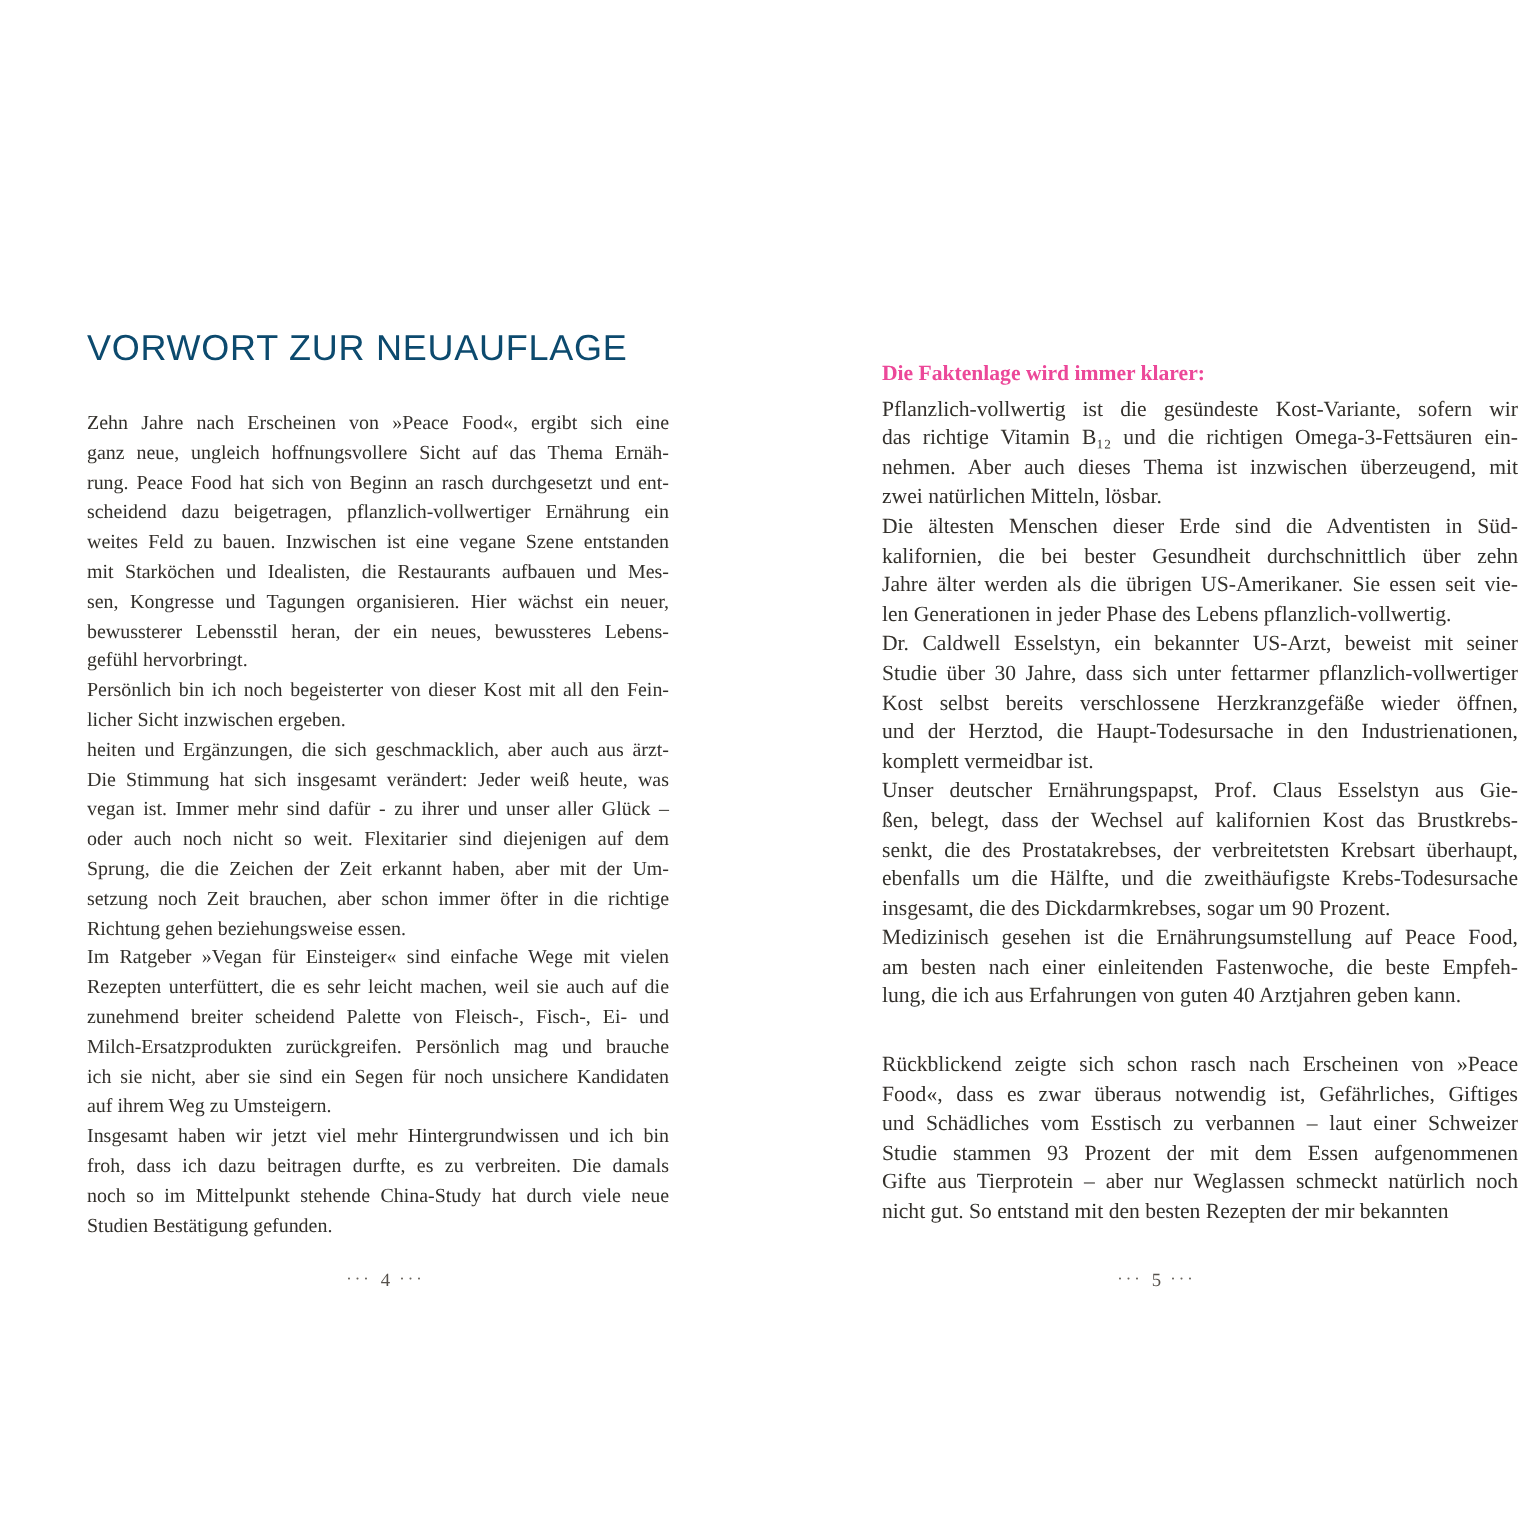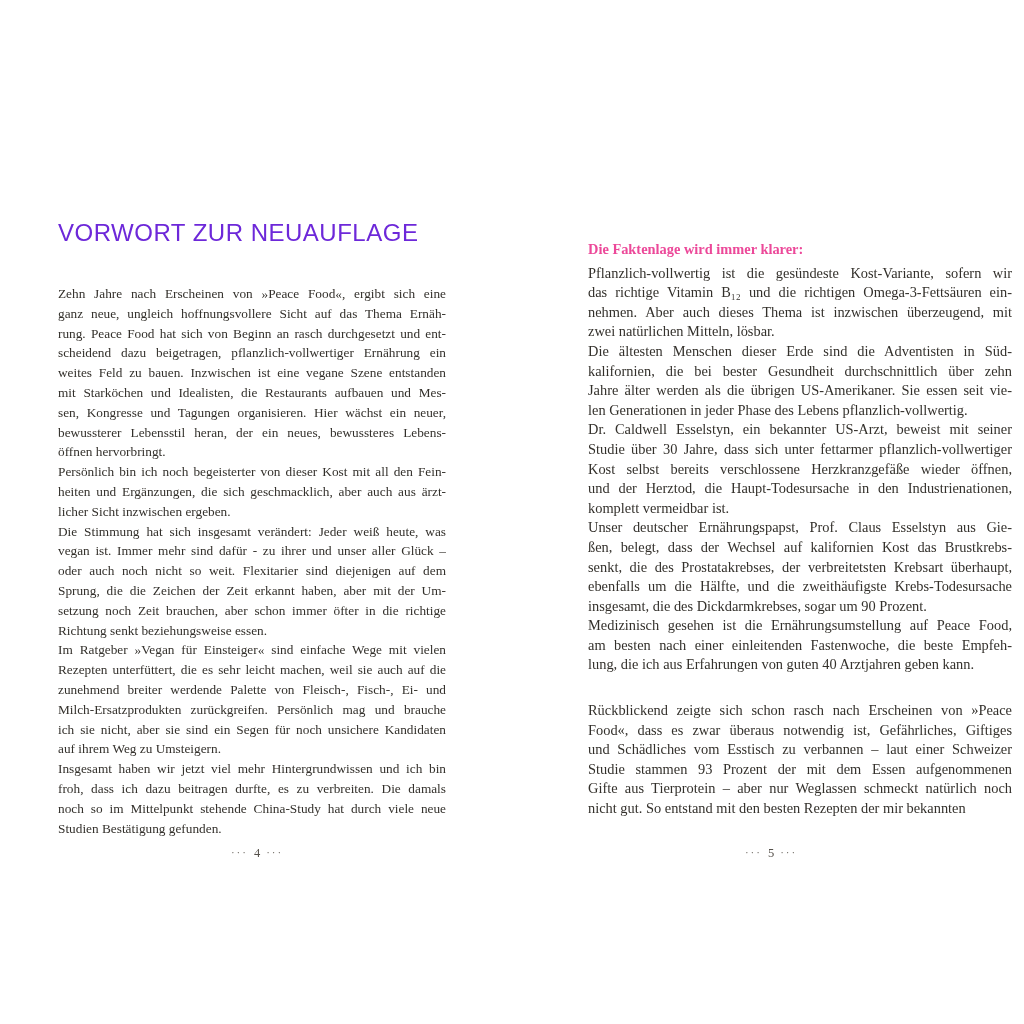--- a/index.html
+++ b/index.html
@@ -3,24 +3,24 @@
 <meta charset="utf-8">
 <style>
   html,body{margin:0;padding:0;}
   body{
     width:1024px;height:1024px;background:#ffffff;position:relative;overflow:hidden;
     font-family:"Liberation Serif","DejaVu Serif",serif;color:#33302b;
   }
   .title{
     position:absolute;left:58px;top:219px;margin:0;
     font-family:"Liberation Sans","DejaVu Sans",sans-serif;
-    font-weight:400;font-size:24px;letter-spacing:0.5px;color:#6d28d9;
+    font-weight:400;font-size:24px;letter-spacing:0.5px;color:#0c4a6e;
   }
   .col{position:absolute;}
-  #left-col{left:58px;top:284px;width:388px;font-size:13.3px;line-height:19.8px;}
+  #left-col{left:58px;top:272px;width:388px;font-size:13.3px;line-height:19.8px;}
   #right-col{left:588px;top:240px;width:424px;font-size:14.4px;line-height:19.6px;}
   .heading{font-weight:bold;margin-bottom:4px;color:#ec4899;}
   .line{text-align:justify;text-align-last:justify;}
   .line.last{text-align-last:left;}
   .gap{height:26px;}
   .footer{
     position:absolute;top:846px;width:200px;text-align:center;
     font-size:12.5px;color:#55504a;
   }
   #footer-left{left:157px;}
@@ -36,33 +36,33 @@
 
   <div id="left-col" class="col">
       <div class="line">Zehn Jahre nach Erscheinen von »Peace Food«, ergibt sich eine</div>
       <div class="line">ganz neue, ungleich hoffnungsvollere Sicht auf das Thema Ernäh-</div>
       <div class="line">rung. Peace Food hat sich von Beginn an rasch durchgesetzt und ent-</div>
       <div class="line">scheidend dazu beigetragen, pflanzlich-vollwertiger Ernährung ein</div>
       <div class="line">weites Feld zu bauen. Inzwischen ist eine vegane Szene entstanden</div>
       <div class="line">mit Starköchen und Idealisten, die Restaurants aufbauen und Mes-</div>
       <div class="line">sen, Kongresse und Tagungen organisieren. Hier wächst ein neuer,</div>
       <div class="line">bewussterer Lebensstil heran, der ein neues, bewussteres Lebens-</div>
-      <div class="line last">öffnen hervorbringt.</div>
+      <div class="line last">gefühl hervorbringt.</div>
       <div class="line">Persönlich bin ich noch begeisterter von dieser Kost mit all den Fein-</div>
+      <div class="line last">licher Sicht inzwischen ergeben.</div>
       <div class="line">heiten und Ergänzungen, die sich geschmacklich, aber auch aus ärzt-</div>
-      <div class="line last">licher Sicht inzwischen ergeben.</div>
       <div class="line">Die Stimmung hat sich insgesamt verändert: Jeder weiß heute, was</div>
       <div class="line">vegan ist. Immer mehr sind dafür - zu ihrer und unser aller Glück –</div>
       <div class="line">oder auch noch nicht so weit. Flexitarier sind diejenigen auf dem</div>
       <div class="line">Sprung, die die Zeichen der Zeit erkannt haben, aber mit der Um-</div>
       <div class="line">setzung noch Zeit brauchen, aber schon immer öfter in die richtige</div>
-      <div class="line last">Richtung senkt beziehungsweise essen.</div>
+      <div class="line last">Richtung gehen beziehungsweise essen.</div>
       <div class="line">Im Ratgeber »Vegan für Einsteiger« sind einfache Wege mit vielen</div>
       <div class="line">Rezepten unterfüttert, die es sehr leicht machen, weil sie auch auf die</div>
-      <div class="line">zunehmend breiter werdende Palette von Fleisch-, Fisch-, Ei- und</div>
+      <div class="line">zunehmend breiter scheidend Palette von Fleisch-, Fisch-, Ei- und</div>
       <div class="line">Milch-Ersatzprodukten zurückgreifen. Persönlich mag und brauche</div>
       <div class="line">ich sie nicht, aber sie sind ein Segen für noch unsichere Kandidaten</div>
       <div class="line last">auf ihrem Weg zu Umsteigern.</div>
       <div class="line">Insgesamt haben wir jetzt viel mehr Hintergrundwissen und ich bin</div>
       <div class="line">froh, dass ich dazu beitragen durfte, es zu verbreiten. Die damals</div>
       <div class="line">noch so im Mittelpunkt stehende China-Study hat durch viele neue</div>
       <div class="line last">Studien Bestätigung gefunden.</div>
     </div>
 
   <div id="right-col" class="col">

